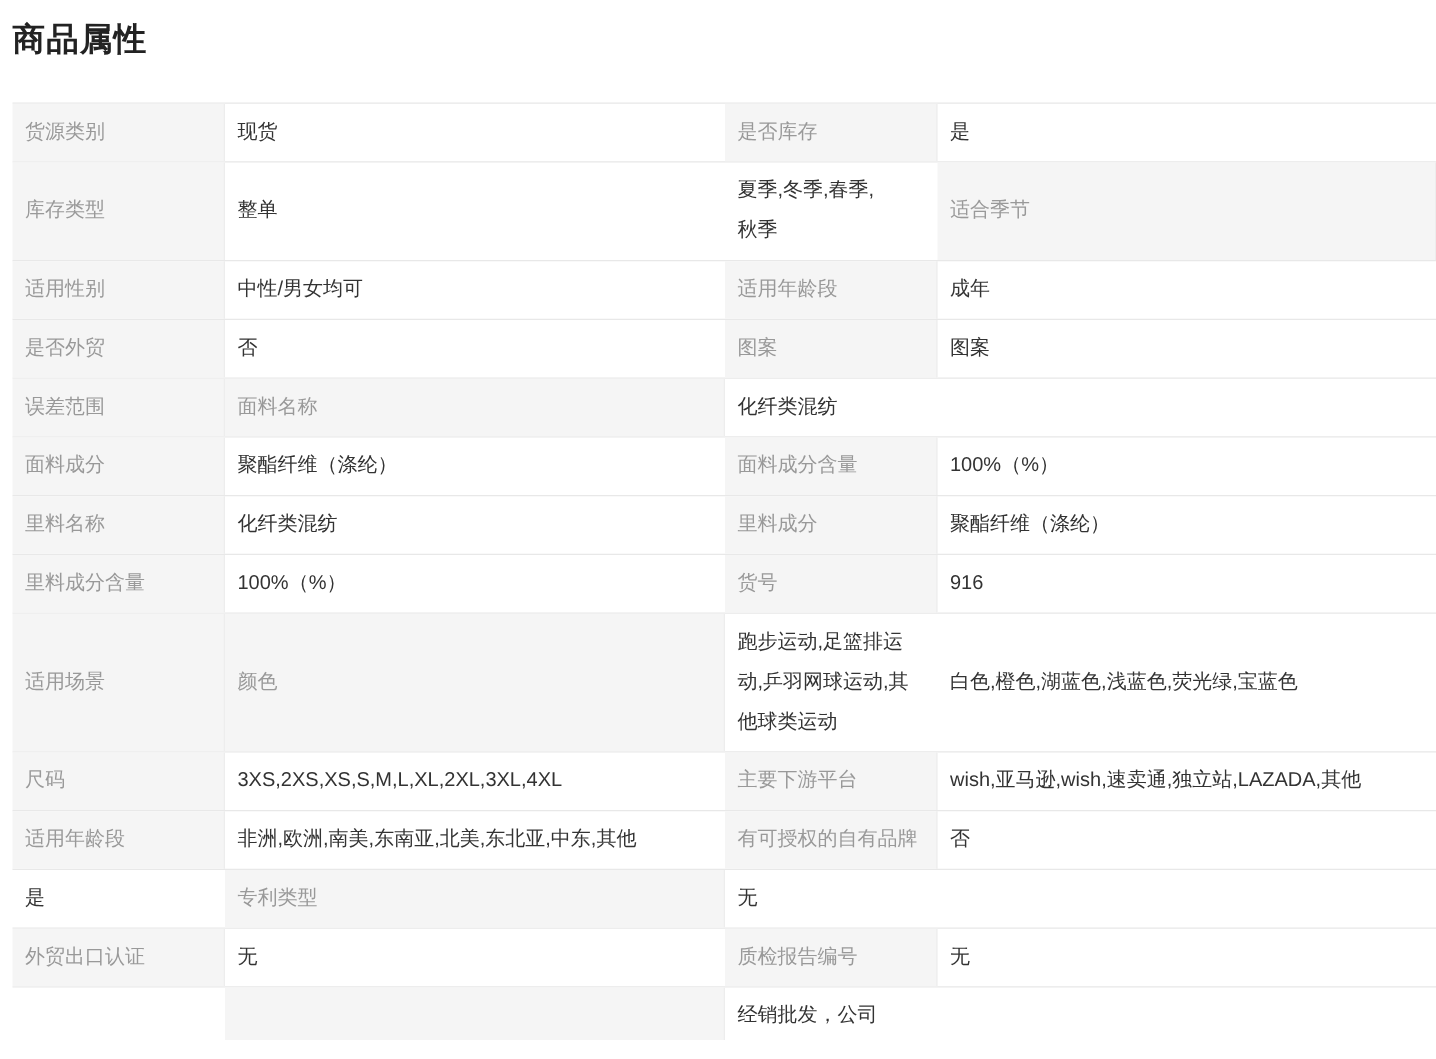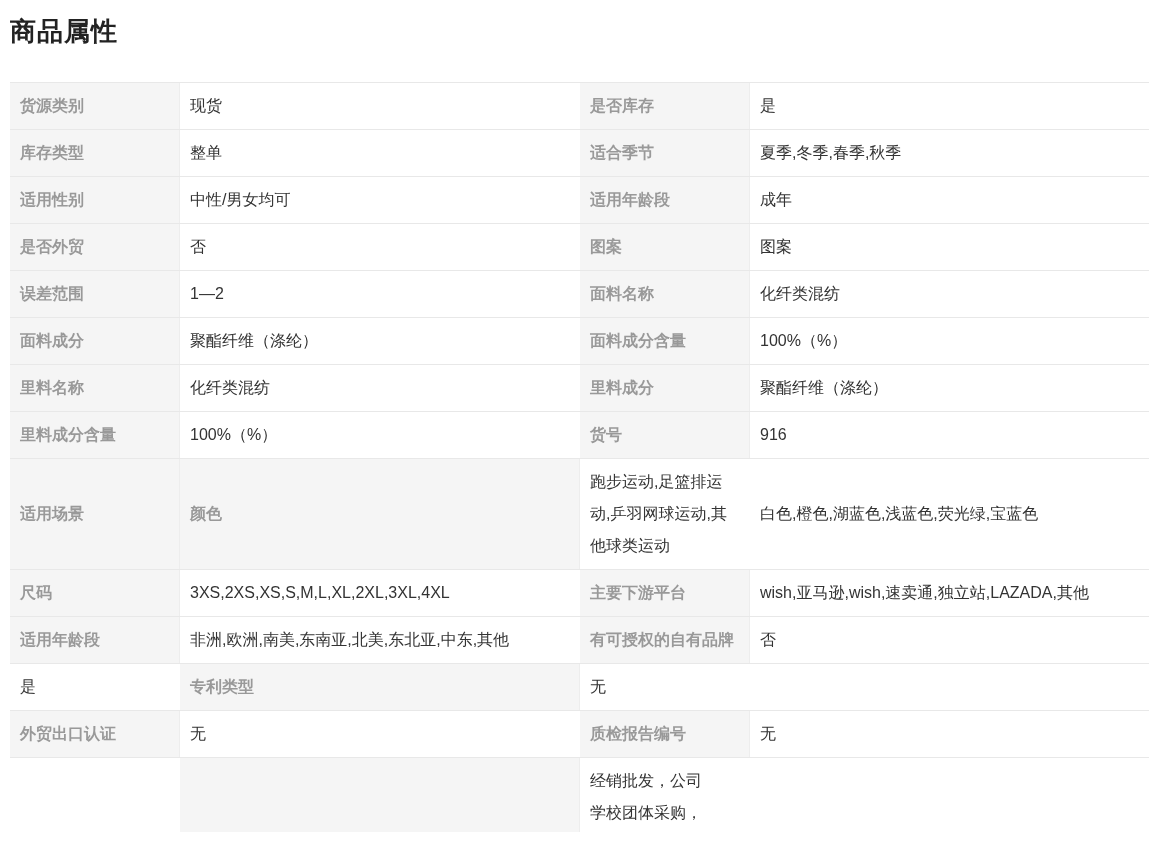--- a/index.html
+++ b/index.html
@@ -40,21 +40,20 @@
     align-items:center;
     font-size:16px;
     line-height:32px;
     padding:7px 10px;
   }
   .cell.label{
     background:var(--label-bg);
     color:var(--label-text);
     border-right:1px solid var(--divider);
     padding-right:14px;
-    font-weight:bold;
   }
   .cell.value{
     color:var(--value-text);
     padding-right:20px;
   }
   .cell.value.v2{
     padding-right:40px;
   }
 </style>
 </head>
@@ -67,41 +66,40 @@
   <div class="attr-row">
     <div class="cell label">货源类别</div>
     <div class="cell value">现货</div>
     <div class="cell label">是否库存</div>
     <div class="cell value v2">是</div>
   </div>
 
   <div class="attr-row">
     <div class="cell label">库存类型</div>
     <div class="cell value">整单</div>
+    <div class="cell value v2">夏季,冬季,春季,秋季</div>
     <div class="cell label">适合季节</div>
-    <div class="cell value v2">夏季,冬季,春季,秋季</div>
   </div>
 
   <div class="attr-row">
     <div class="cell label">适用性别</div>
     <div class="cell value">中性/男女均可</div>
     <div class="cell label">适用年龄段</div>
     <div class="cell value v2">成年</div>
   </div>
 
   <div class="attr-row">
     <div class="cell label">是否外贸</div>
     <div class="cell value">否</div>
     <div class="cell label">图案</div>
     <div class="cell value v2">图案</div>
   </div>
 
   <div class="attr-row">
     <div class="cell label">误差范围</div>
-    <div class="cell value">1—2</div>
     <div class="cell label">面料名称</div>
     <div class="cell value v2">化纤类混纺</div>
   </div>
 
   <div class="attr-row">
     <div class="cell label">面料成分</div>
     <div class="cell value">聚酯纤维（涤纶）</div>
     <div class="cell label">面料成分含量</div>
     <div class="cell value v2">100%（%）</div>
   </div>

